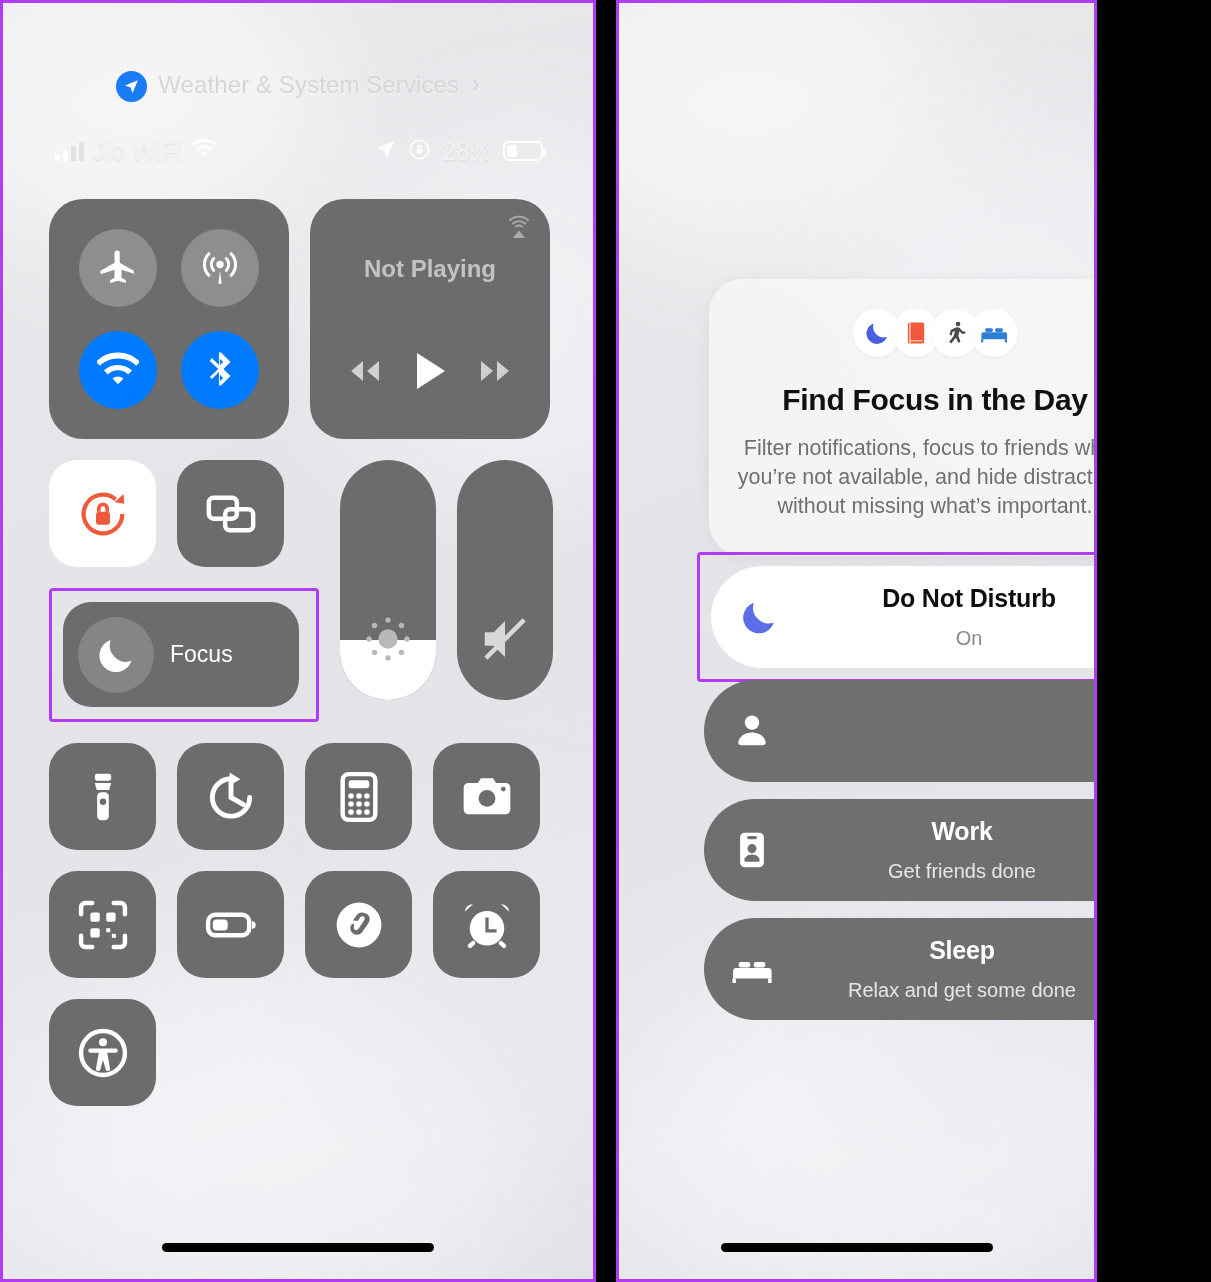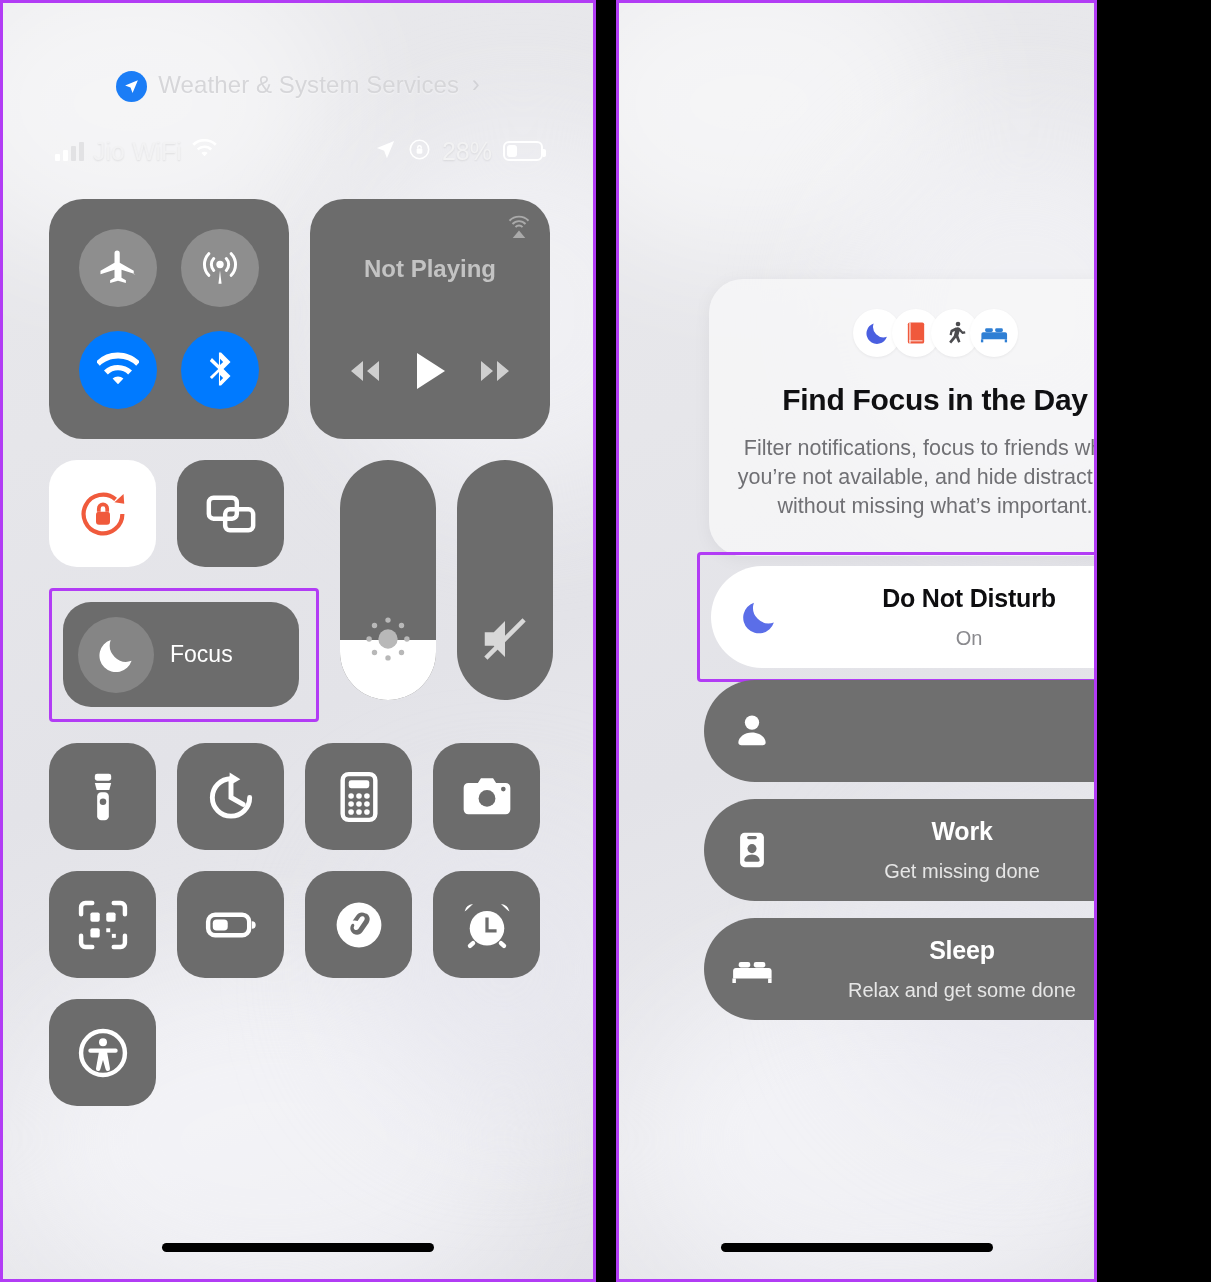--- a/index.html
+++ b/index.html
@@ -494,21 +494,21 @@
         <span class="fr-ic">
           <svg viewBox="0 0 24 24">
               <rect x="5.2" y="2.2" width="13.6" height="19.6" rx="2.6"></rect>
               <rect x="9.2" y="4" width="5.6" height="1.8" rx=".9" fill="#6f6f6f"></rect>
               <circle cx="12" cy="11.2" r="2.6" fill="#6f6f6f"></circle>
               <path d="M12 14.6c-2.5 0-4.4 1.6-4.4 3.3 0 .5.4.8.9.8h7c.5 0 .9-.3.9-.8 0-1.7-1.9-3.3-4.4-3.3z" fill="#6f6f6f"></path>
             </svg>
         </span>
         <span class="fr-txt">
           <span class="fr-title">Work</span>
-          <span class="fr-sub">Get missing done</span>
+          <span class="fr-sub">Get friends done</span>
         </span>
       </div>
 
       <div class="focus-row">
         <span class="fr-ic">
           <svg viewBox="0 0 24 24">
               <path d="M2.4 11.4h19.2c.9 0 1.6.7 1.6 1.6v4.4h-22v-4.4c0-.9.7-1.6 1.6-1.6z"></path>
               <rect x="4.4" y="8" width="6.6" height="3.1" rx="1.2"></rect>
               <rect x="13" y="8" width="6.6" height="3.1" rx="1.2"></rect>
               <rect x=".8" y="17.4" width="2" height="2.6"></rect>

